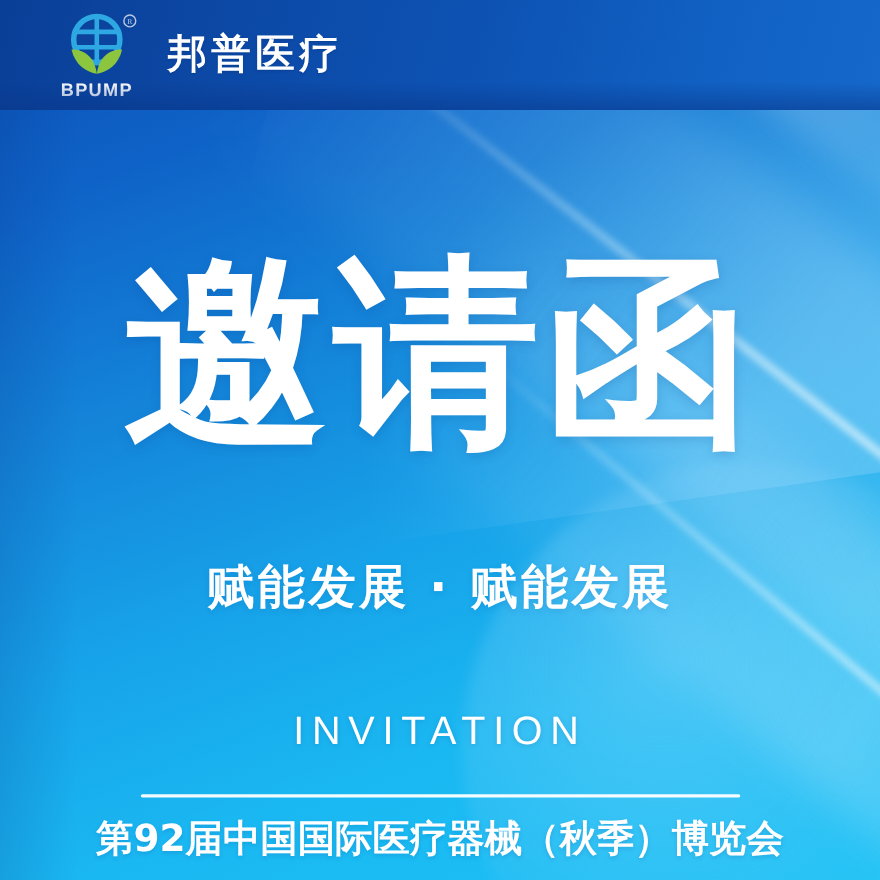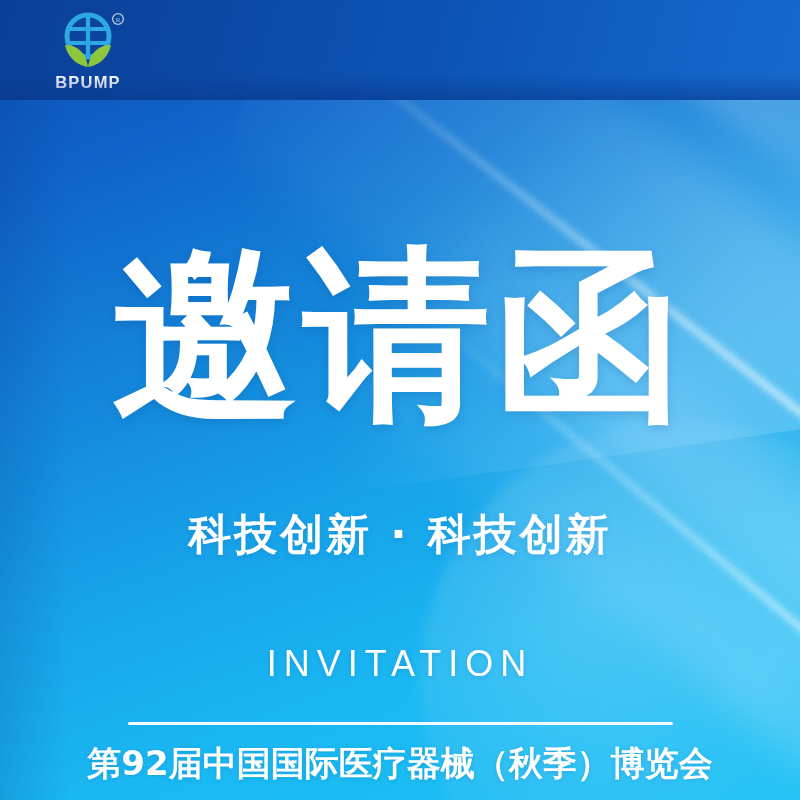--- a/index.html
+++ b/index.html
@@ -247,21 +247,21 @@
     position: absolute;
     inset: 0;
     z-index: 4;
     display: flex;
     flex-direction: column;
     align-items: center;
   }
 
   .main-title {
     position: absolute;
-    top: 243px;
+    top: 228px;
     left: 0;
     width: 100%;
     text-align: center;
     font-size: 186px;
     font-weight: 700;
     color: #ffffff;
     line-height: 1;
     letter-spacing: 6px;
     font-family: "DejaVu Sans", "Liberation Sans", sans-serif;
     text-shadow: 0 3px 10px rgba(5,60,140,0.18);
@@ -358,27 +358,28 @@
 
         <path d="M42 58 C 33 57, 22 50, 19 36 C 31 36, 40 43, 42 58 Z" fill="#8cc63f"></path>
         <path d="M42 58 C 51 57, 62 50, 65 36 C 53 36, 44 43, 42 58 Z" fill="#8cc63f"></path>
 
         <circle cx="72" cy="10" r="5.4" fill="none" stroke="#b9c8dd" stroke-width="1.3"></circle>
         <text x="72" y="13.2" font-size="7" fill="#b9c8dd" text-anchor="middle" font-family="Liberation Serif, serif">R</text>
       </svg>
       <div class="logo-wordmark">BPUMP</div>
     </div>
 
+    <div class="brand-cn">邦普医疗</div>
   </div>
 
   <div class="content">
 
     <div class="main-title">邀请函</div>
 
-    <div class="subtitle">科技创新 · 科技创新</div>
+    <div class="subtitle">赋能发展 · 赋能发展</div>
 
     <div class="invitation-en">INVITATION</div>
 
     <div class="divider"></div>
 
     <div class="footer-line">第92届中国国际医疗器械（秋季）博览会</div>
   </div>
 
 </div>
 

